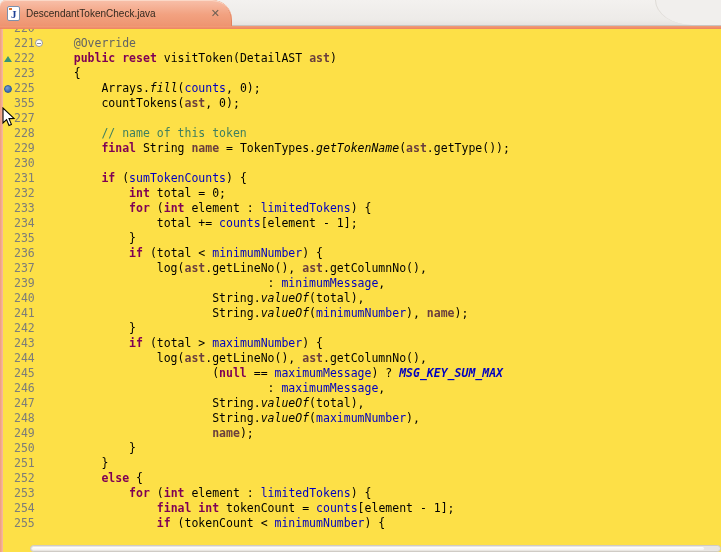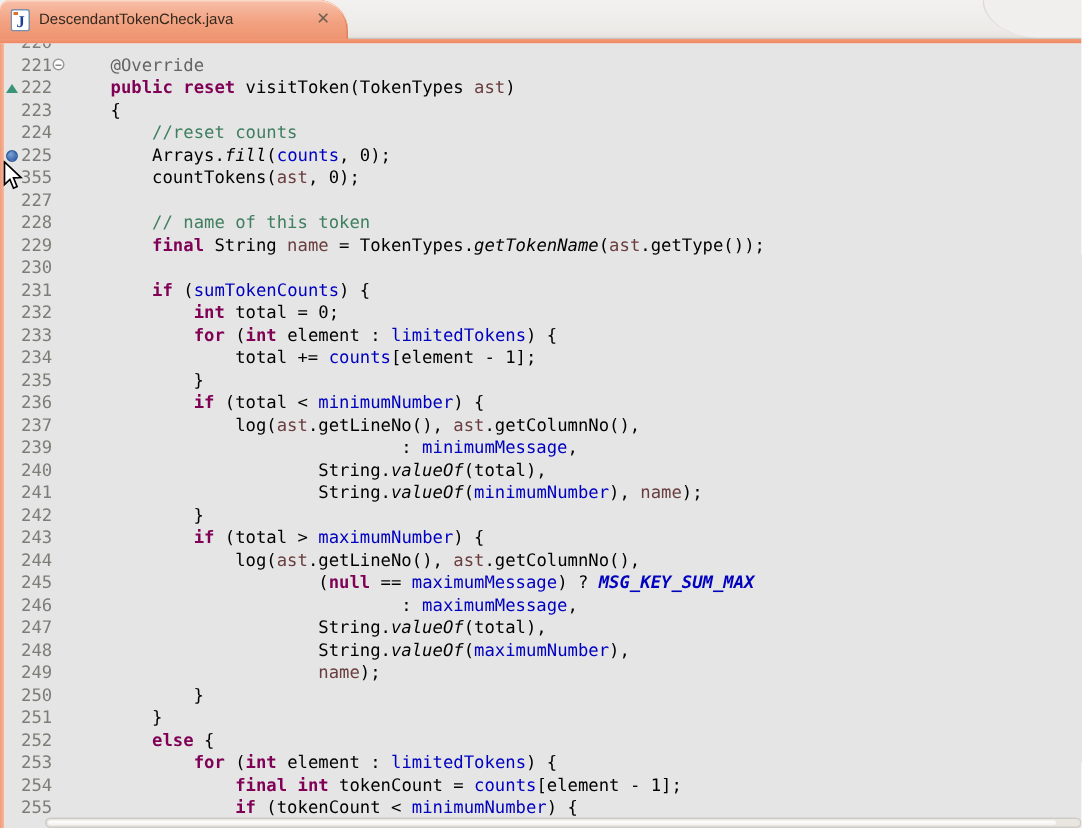--- a/index.html
+++ b/index.html
@@ -23,37 +23,37 @@
   .accent-strip { position:absolute; left:0; top:26px; width:721px; height:3px;
     background:linear-gradient(180deg,#f29b78,#ec8560); }
   .left-strip { position:absolute; left:0; top:29px; width:3px; height:523px;
     background:linear-gradient(90deg,#f09c7c,#f6bba2); }
 
   
   .jicon { width:13px; height:15px; flex:0 0 auto; }
 
   
   .editor { position:absolute; left:3px; top:29px; width:718px; height:523px;
-    overflow:hidden; background:#e5e5e5; }
+    overflow:hidden; background:#fde047; }
   #code-lines { margin-top:-8px; }
   .row { display:flex; height:15px; line-height:15px;
     font-family:"DejaVu Sans Mono","Liberation Mono",monospace; font-size:11.5px; }
   .ann { width:11px; flex:0 0 auto; position:relative; }
   .num { width:20px; flex:0 0 auto; text-align:right; color:#7d7d78; font-size:11.5px; }
   .fold { width:12px; flex:0 0 auto; position:relative; }
   .code { flex:1; white-space:pre; color:#000; }
 
   .s-d { color:#000; }
   .s-k { color:#7f0055; font-weight:bold; }
   .s-c { color:#3f7f5f; }
   .s-a { color:#646464; }
   .s-f { color:#0000c0; }
   .s-C { color:#0000c0; font-weight:bold; font-style:italic; }
   .s-m { font-style:italic; }
-  .s-v { color:#6a3e3e; }
+  .s-v { color:#6a3e3e;font-weight:bold; }
 
   
   .mk-breakpoint { position:absolute; left:1px; top:4px; width:8px; height:8px;
     border-radius:50%; background:radial-gradient(circle at 35% 30%,#7ba3d6,#3f6eae 70%);
     border:1px solid #2d5a9e; }
   .mk-arrow { position:absolute; left:1px; top:5px; width:0; height:0;
     border-left:4px solid transparent; border-right:4px solid transparent;
     border-bottom:6px solid #3a9477; }
   .fold-collapsed { position:absolute; left:1px; top:3px; width:8px; height:8px;
     border-radius:50%; border:1px solid #9a9a9a; background:#fff; }
@@ -104,33 +104,27 @@
             <div class="fold-collapsed"></div>
           </div>
           <div class="code"><span class="s-d">    </span><span class="s-a">@Override</span></div>
         </div>
         <div class="row">
           <div class="ann">
             <div class="mk-arrow"></div>
           </div>
           <div class="num">222</div>
           <div class="fold"></div>
-          <div class="code"><span class="s-d">    </span><span class="s-k">public</span><span class="s-d"> </span><span class="s-k">reset</span><span class="s-d"> visitToken(TokenTypes </span><span class="s-v">ast</span><span class="s-d">)</span></div>
+          <div class="code"><span class="s-d">    </span><span class="s-k">public</span><span class="s-d"> </span><span class="s-k">reset</span><span class="s-d"> visitToken(DetailAST </span><span class="s-v">ast</span><span class="s-d">)</span></div>
         </div>
         <div class="row">
           <div class="ann"></div>
           <div class="num">223</div>
           <div class="fold"></div>
           <div class="code"><span class="s-d">    {</span></div>
-        </div>
-        <div class="row">
-          <div class="ann"></div>
-          <div class="num">224</div>
-          <div class="fold"></div>
-          <div class="code"><span class="s-d">        </span><span class="s-c">//reset counts</span></div>
         </div>
         <div class="row">
           <div class="ann">
             <div class="mk-breakpoint"></div>
           </div>
           <div class="num">225</div>
           <div class="fold"></div>
           <div class="code"><span class="s-d">        Arrays.</span><span class="s-m">fill</span><span class="s-d">(</span><span class="s-f">counts</span><span class="s-d">, 0);</span></div>
         </div>
         <div class="row">

